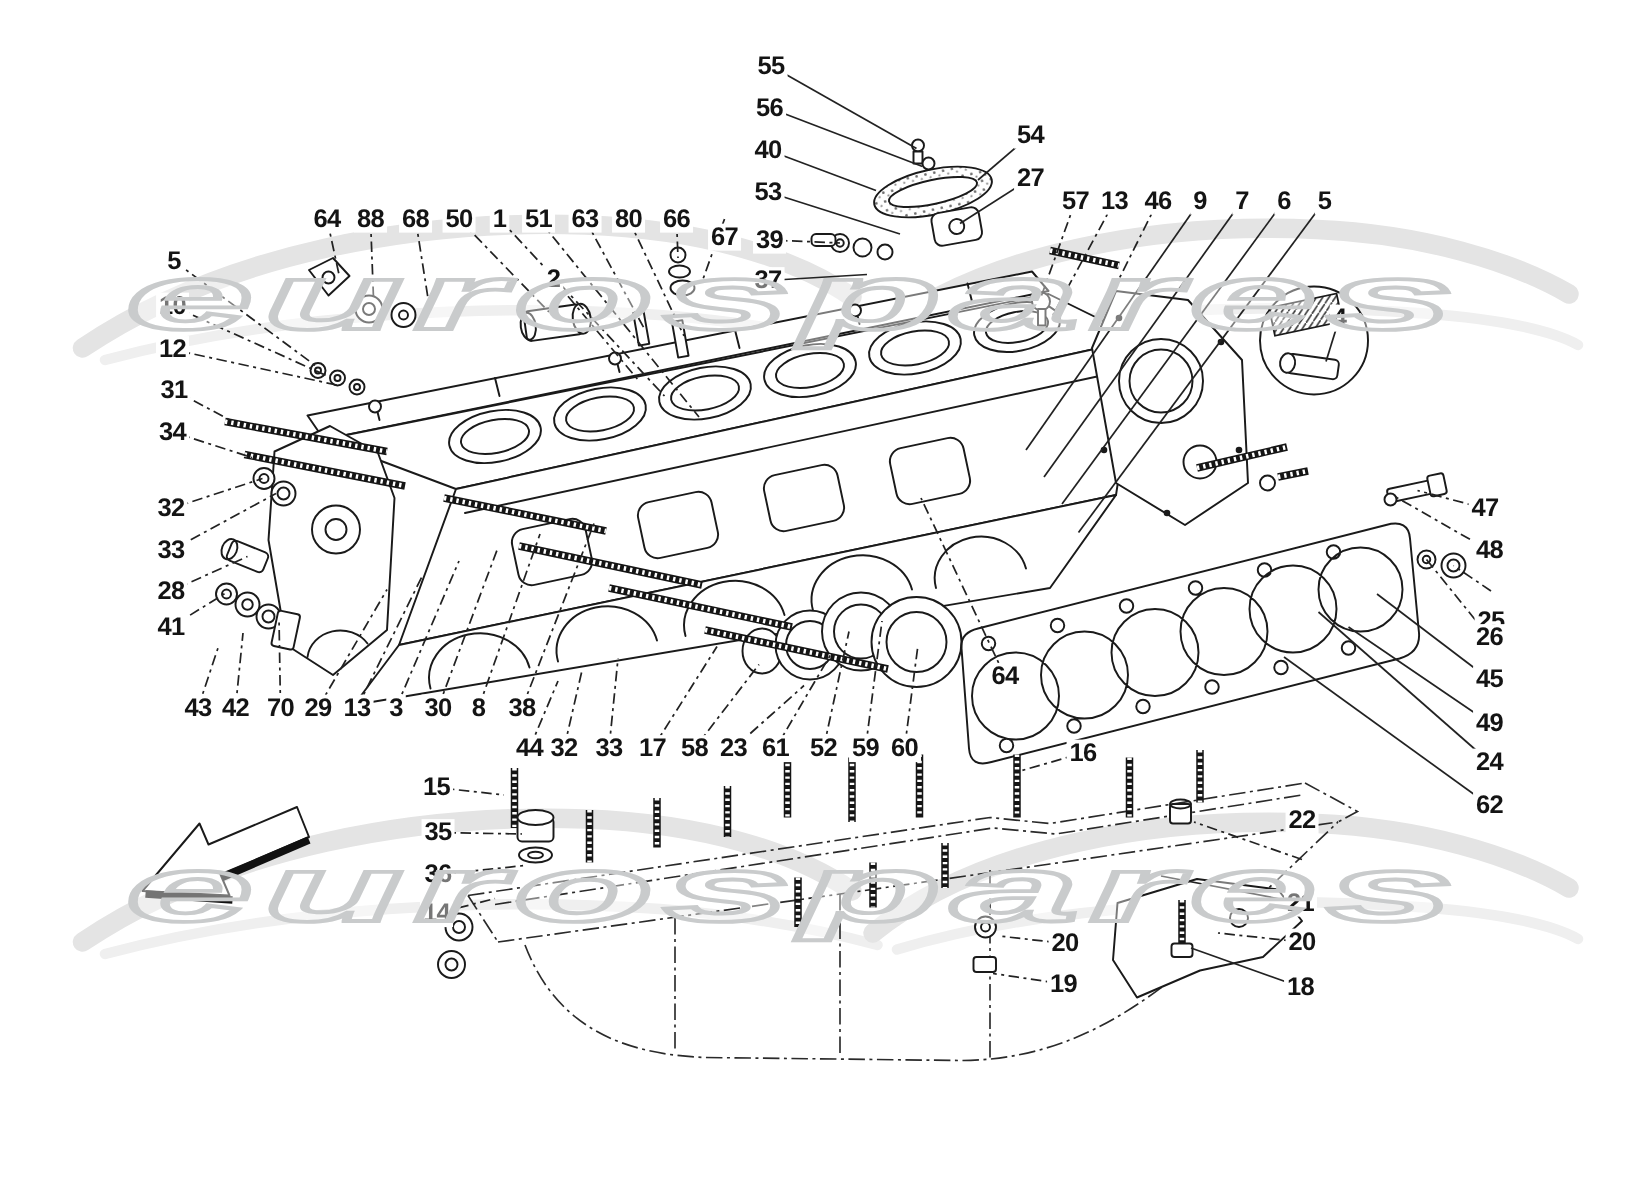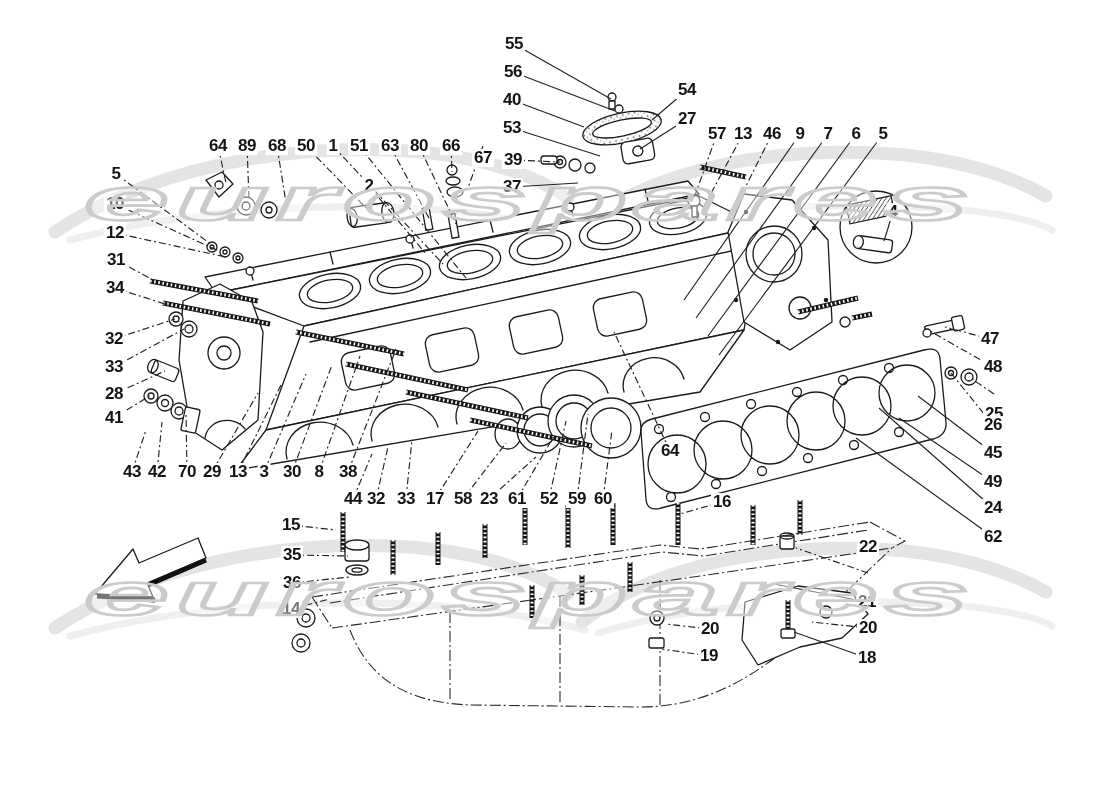--- a/index.html
+++ b/index.html
@@ -416,21 +416,21 @@
         <line x1="867" y1="602" x2="774" y2="584" class="leader solid"></line>
         <line x1="868" y1="628" x2="812" y2="622" class="leader"></line>
         <line x1="867" y1="658" x2="794" y2="632" class="leader solid"></line>
         <line x1="710" y1="629" x2="666" y2="624" class="leader"></line>
         <line x1="709" y1="656" x2="662" y2="649" class="leader"></line>
       </g>
 </svg>
 
 <div id="labels">
       <div class="plabel" style="left: 218px; top: 146px;">64</div>
-      <div class="plabel" style="left: 247px; top: 146px;">89</div>
+      <div class="plabel" style="left: 247px; top: 146px;">88</div>
       <div class="plabel" style="left: 277px; top: 146px;">68</div>
       <div class="plabel" style="left: 306px; top: 146px;">50</div>
       <div class="plabel" style="left: 333px; top: 146px;">1</div>
       <div class="plabel" style="left: 359px; top: 146px;">51</div>
       <div class="plabel" style="left: 390px; top: 146px;">63</div>
       <div class="plabel" style="left: 419px; top: 146px;">80</div>
       <div class="plabel" style="left: 451px; top: 146px;">66</div>
       <div class="plabel" style="left: 483px; top: 158px;">67</div>
       <div class="plabel" style="left: 369px; top: 186px;">2</div>
       <div class="plabel" style="left: 514px; top: 44px;">55</div>

